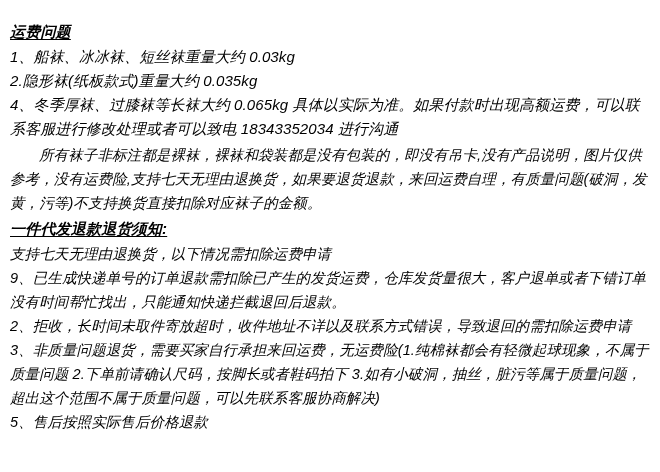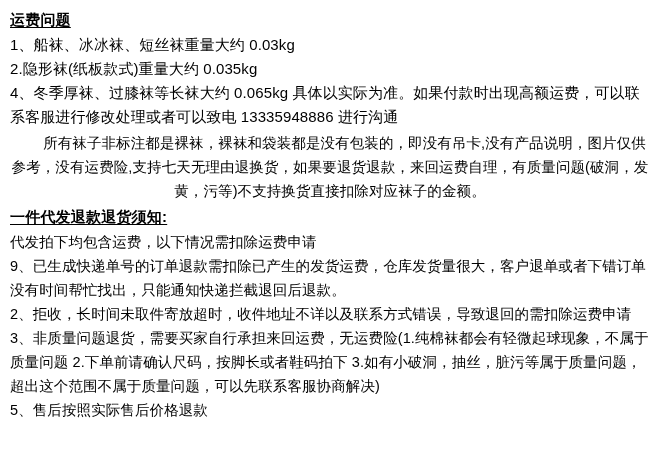--- a/index.html
+++ b/index.html
@@ -8,23 +8,24 @@
   }
   body {
     width: 660px;
     height: 472px;
     background: #ffffff;
     font-family: "Liberation Sans", "DejaVu Sans", sans-serif;
     color: #000000;
     overflow: hidden;
   }
   .page {
-    padding: 8px 10px 0 10px;
+    padding: 20px 10px 0 10px;
     box-sizing: border-box;
     width: 660px;
+    font-style: italic;
   }
   .section-title {
     font-weight: bold;
     font-size: 15px;
     line-height: 24px;
     margin: 0 0 1px 0;
     letter-spacing: 0.2px;
   }
   .line {
     font-size: 15px;
@@ -33,21 +34,20 @@
     letter-spacing: 0.1px;
   }
   .para {
     font-size: 14.5px;
     line-height: 24px;
     margin: 0;
     letter-spacing: 0.1px;
   }
   .indent {
     text-indent: 2em;
-    text-align: center;
   }
   .underline {
     text-decoration: underline;
     text-underline-offset: 2px;
   }
   .block {
     margin-bottom: 0;
   }
   .gap-top {
     margin-top: 2px;
@@ -55,29 +55,29 @@
 </style>
 </head>
 <body>
 
 <div class="page">
 
   <div class="block">
     <div class="section-title underline">运费问题</div>
     <p class="line">1、船袜、冰冰袜、短丝袜重量大约 0.03kg</p>
     <p class="line">2.隐形袜(纸板款式)重量大约 0.035kg</p>
-    <p class="line">4、冬季厚袜、过膝袜等长袜大约 0.065kg 具体以实际为准。如果付款时出现高额运费，可以联系客服进行修改处理或者可以致电 13335948886 进行沟通</p>
+    <p class="line">4、冬季厚袜、过膝袜等长袜大约 0.065kg 具体以实际为准。如果付款时出现高额运费，可以联系客服进行修改处理或者可以致电 18343352034 进行沟通</p>
   </div>
 
   <div class="block gap-top">
     <p class="para indent">所有袜子非标注都是裸袜，裸袜和袋装都是没有包装的，即没有吊卡,没有产品说明，图片仅供参考，没有运费险,支持七天无理由退换货，如果要退货退款，来回运费自理，有质量问题(破洞，发黄，污等)不支持换货直接扣除对应袜子的金额。</p>
   </div>
 
   <div class="block gap-top">
     <div class="section-title underline">一件代发退款退货须知:</div>
-    <p class="para">代发拍下均包含运费，以下情况需扣除运费申请</p>
+    <p class="para">支持七天无理由退换货，以下情况需扣除运费申请</p>
     <p class="para">9、已生成快递单号的订单退款需扣除已产生的发货运费，仓库发货量很大，客户退单或者下错订单没有时间帮忙找出，只能通知快递拦截退回后退款。</p>
     <p class="para">2、拒收，长时间未取件寄放超时，收件地址不详以及联系方式错误，导致退回的需扣除运费申请</p>
     <p class="para">3、非质量问题退货，需要买家自行承担来回运费，无运费险(1.纯棉袜都会有轻微起球现象，不属于质量问题 2.下单前请确认尺码，按脚长或者鞋码拍下 3.如有小破洞，抽丝，脏污等属于质量问题，超出这个范围不属于质量问题，可以先联系客服协商解决)</p>
     <p class="para">5、售后按照实际售后价格退款</p>
   </div>
 
 </div>
 
 </body></html>

